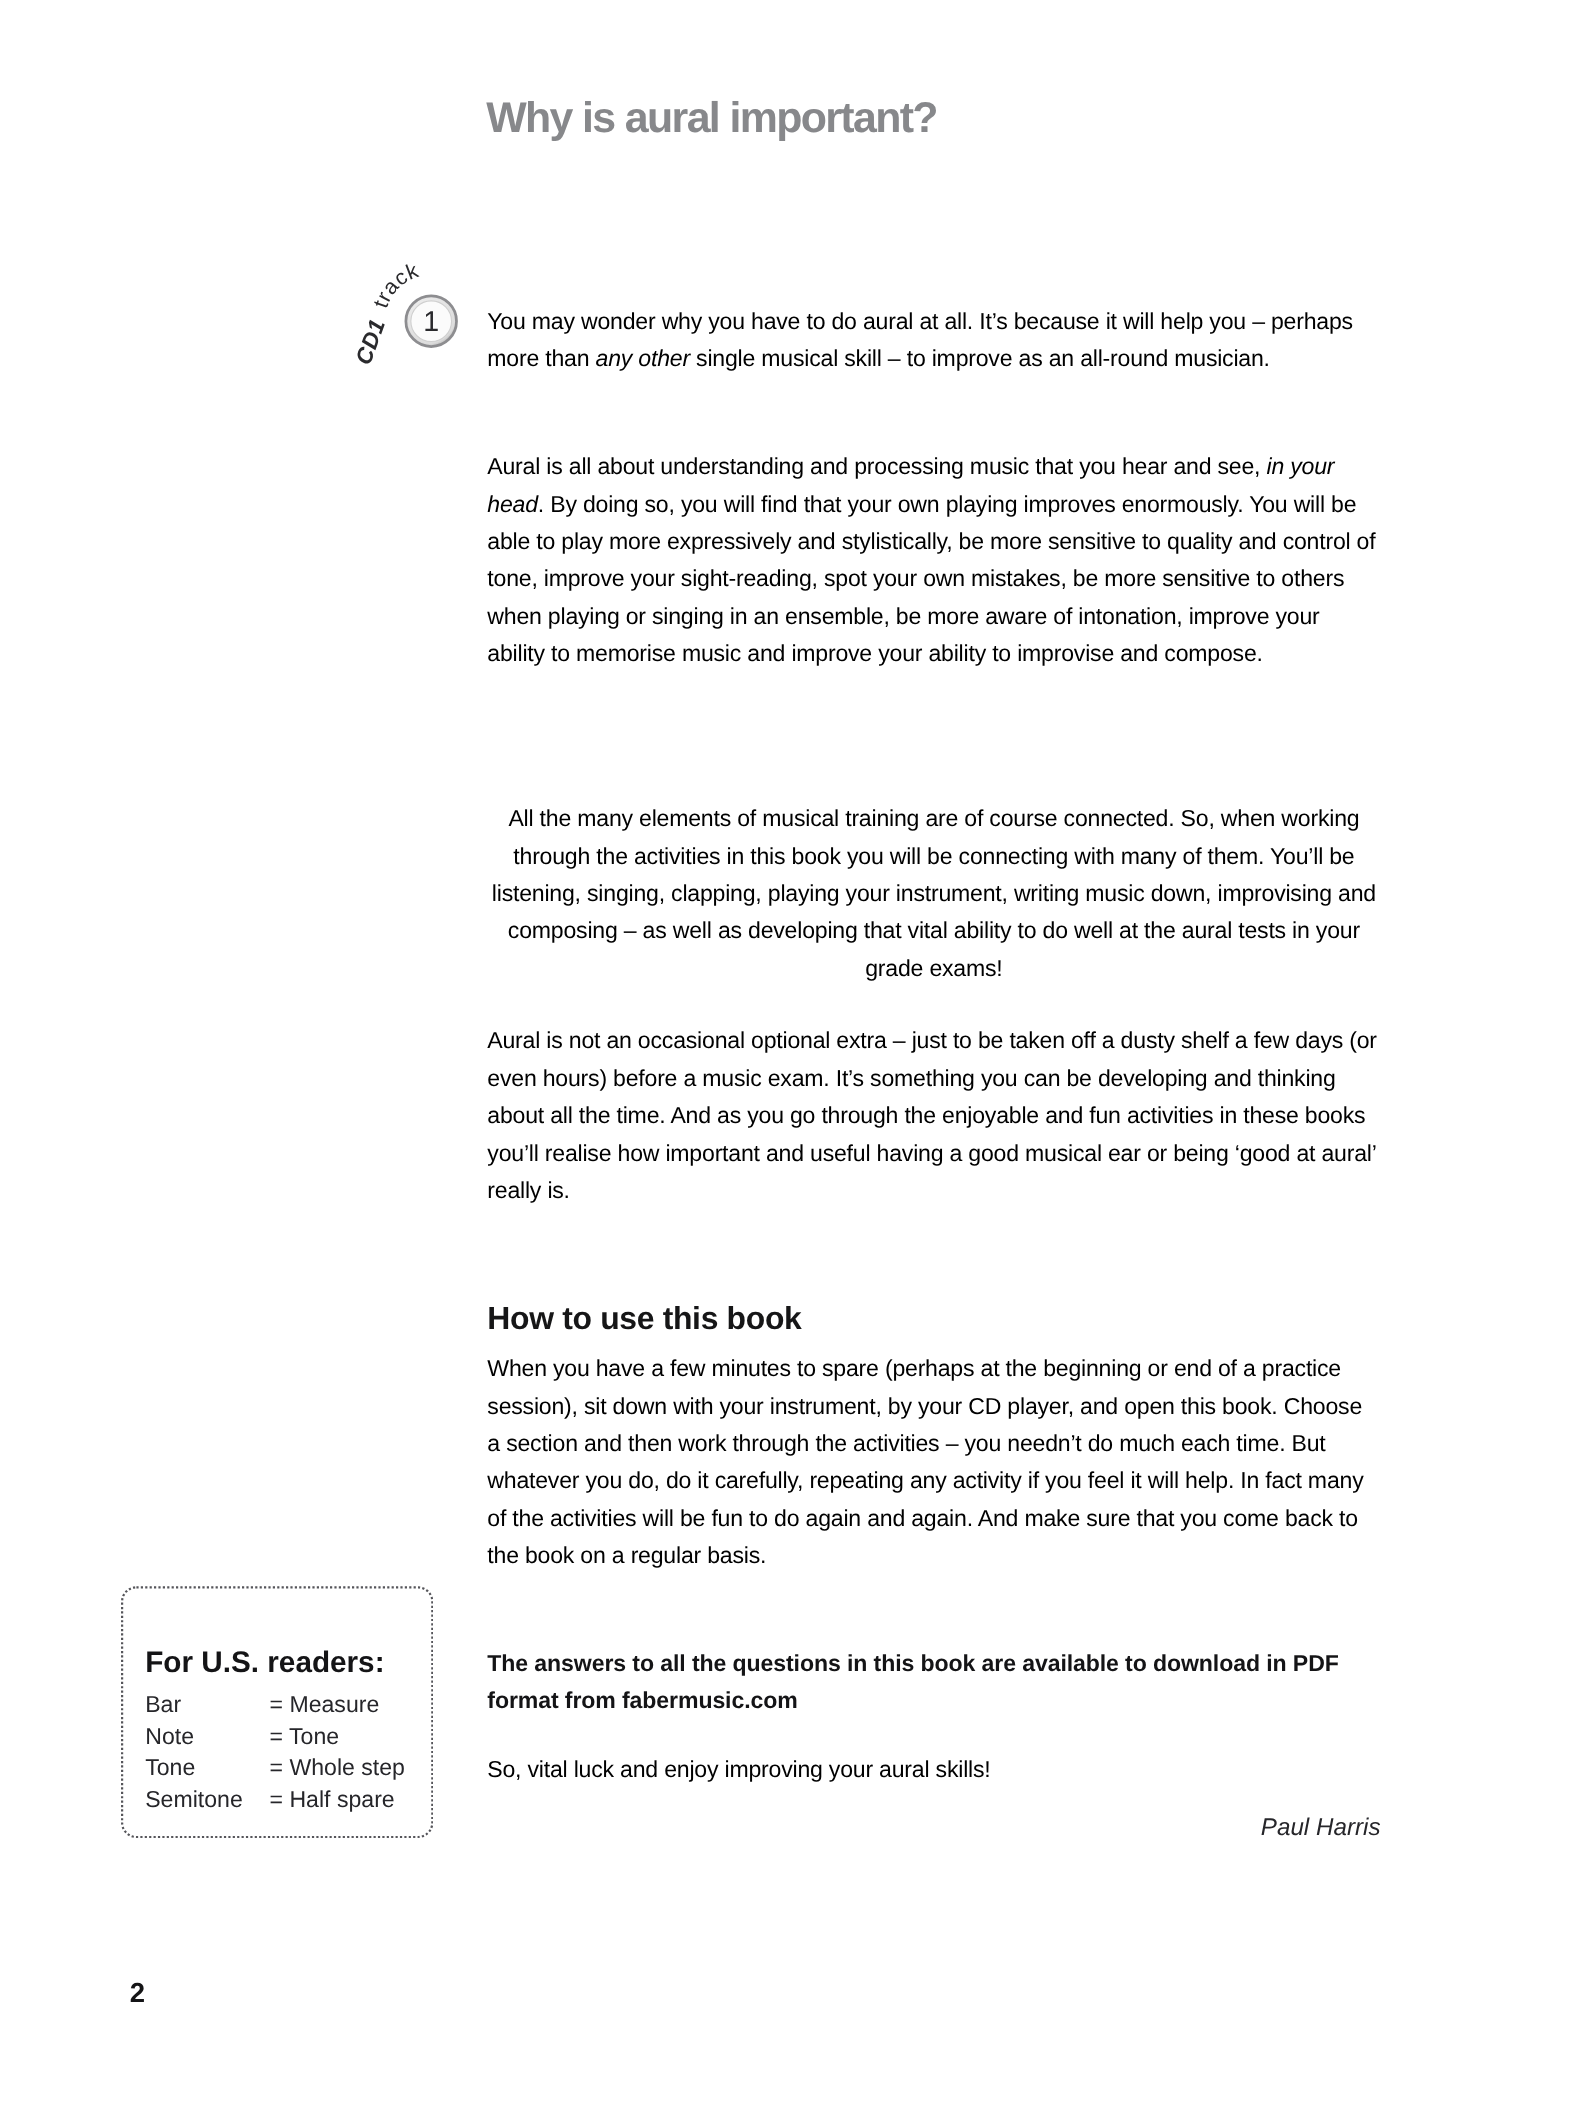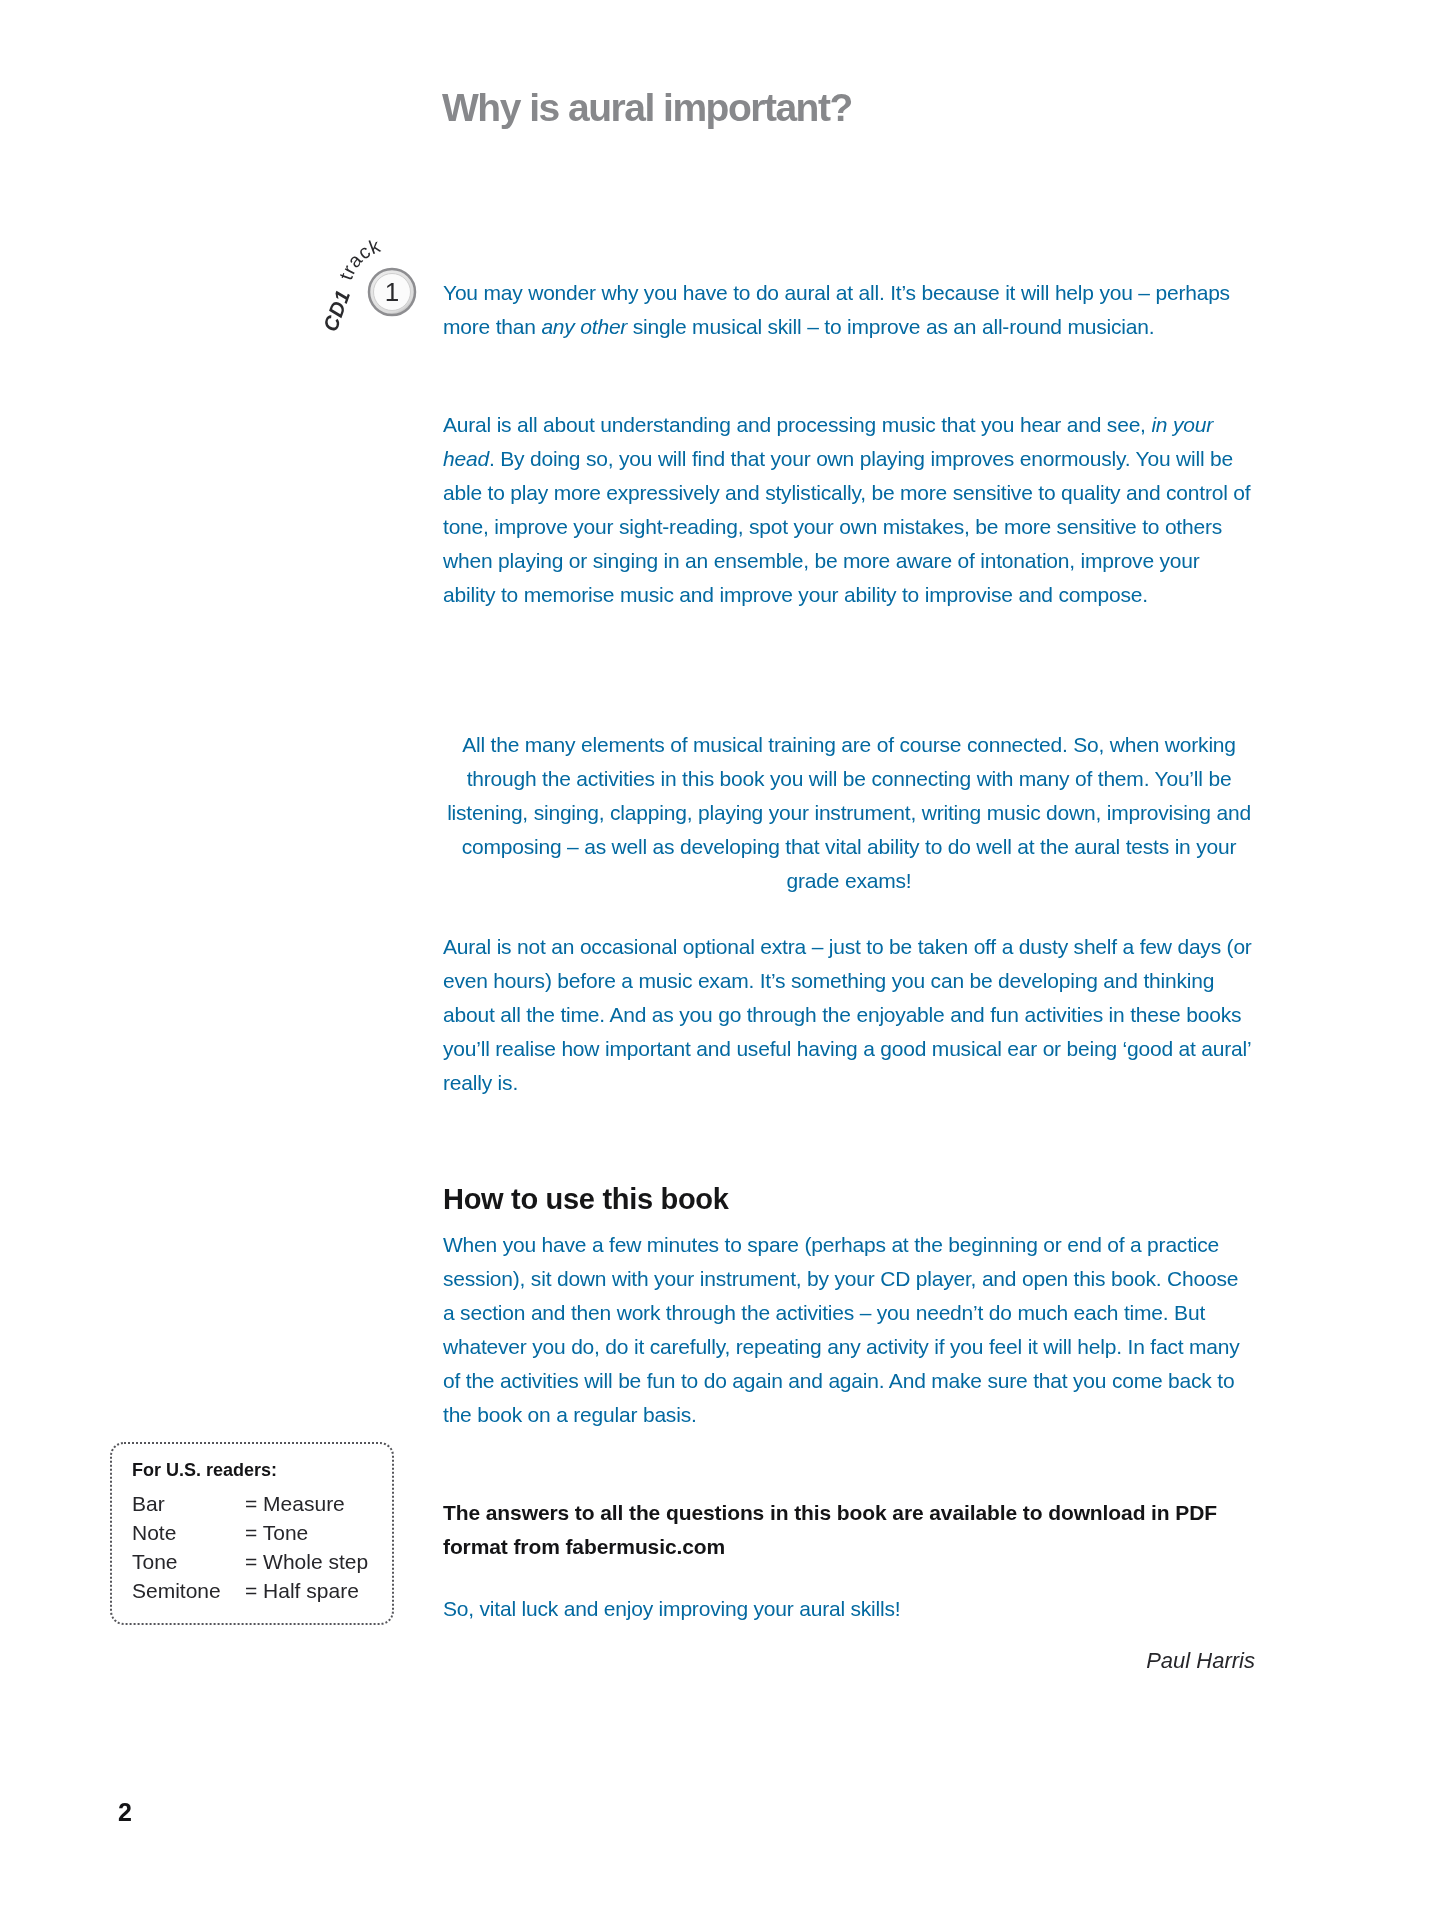--- a/index.html
+++ b/index.html
@@ -17,21 +17,21 @@
     font-size: 39px; font-weight: bold; letter-spacing: -1.5px;
     color: #87888b; line-height: 1;
   }
 
   .cd-badge { position: absolute; left: 297px; top: 220px; width: 150px; height: 125px; }
   .cd-badge text { fill: #2a2a2d; }
 
   .main-col { position: absolute; left: 443px; width: 812px; }
   .body-text {
     font-size: 21px; line-height: 34px; letter-spacing: -0.2px;
-    color: #0369a1;
+    color: #000000;
   }
   .body-text i { font-style: italic; }
 
   .p1 { top: 276px; } .p2 { top: 408px; } .p3 { top: 728px; text-align: center; } .p4 { top: 930px; }
   .section-heading {
     position: absolute; left: 443px; top: 1152px;
     font-size: 29px; font-weight: bold; letter-spacing: -0.3px; color: #161617; margin-top: 31px;
   }
   .p5 { top: 1228px; }
   .note-bold { top: 1496px; font-weight: bold; color: #141416; letter-spacing: -0.1px; }
@@ -39,21 +39,21 @@
   .author {
     position: absolute; left: 443px; top: 1648px; width: 812px;
     text-align: right; font-size: 22px; font-style: italic; color: #26262a;
   }
 
   .us-box {
     position: absolute; left: 110px; top: 1442px; width: 284px;
     border: 2px dotted #55555a; border-radius: 14px;
     padding: 16px 18px 18px 20px; background: #ffffff;
   }
-  .us-box-title { font-size: 18px; font-weight: bold; color: #141416; margin-bottom: 8px; }
+  .us-box-title { font-size: 27px; font-weight: bold; color: #141416; margin-bottom: 8px; margin-top: 36px; }
   .us-row { display: grid; grid-template-columns: 113px 1fr; font-size: 21px; line-height: 29px; color: #26262a; }
 
   .page-number {
     position: absolute; left: 118px; top: 1798px;
     font-size: 25px; font-weight: bold; color: #141416;
   }
 </style>
 </head>
 <body>
 

